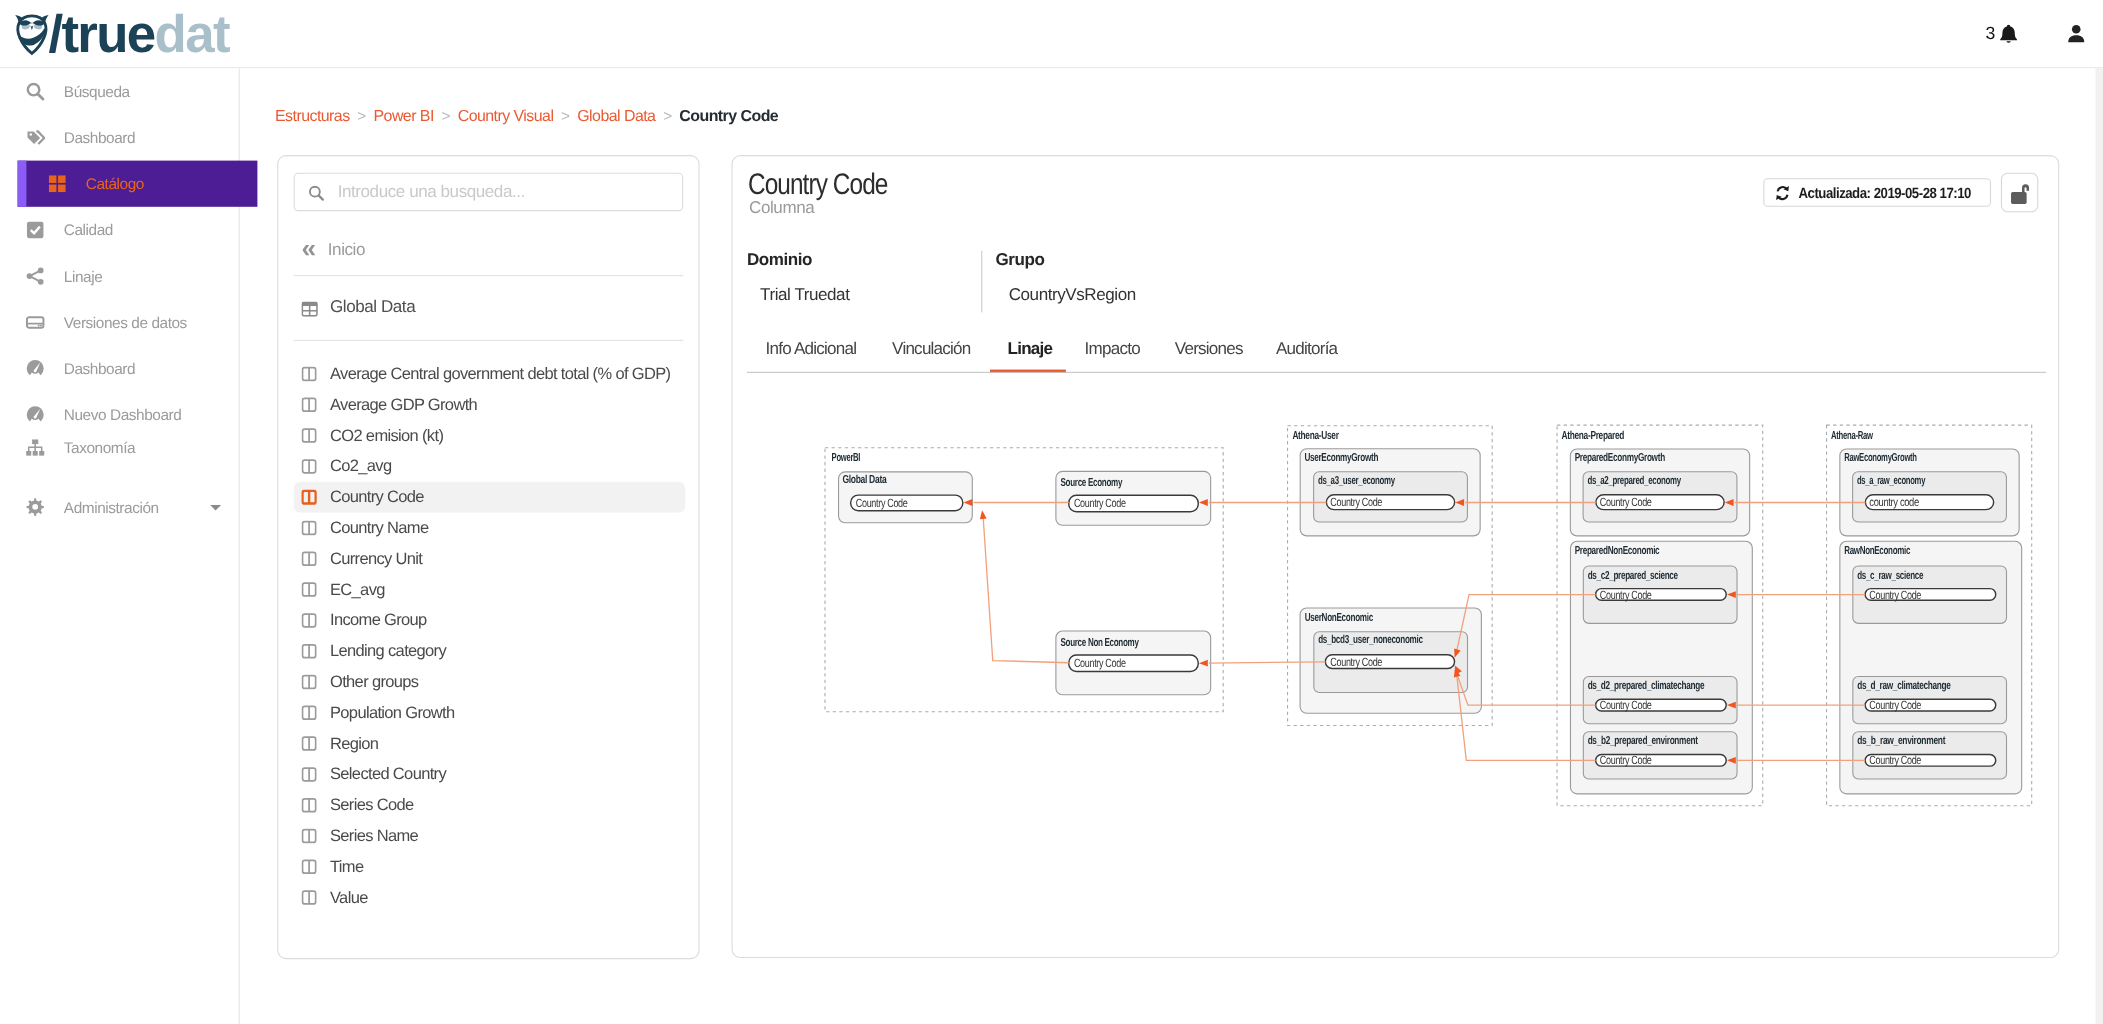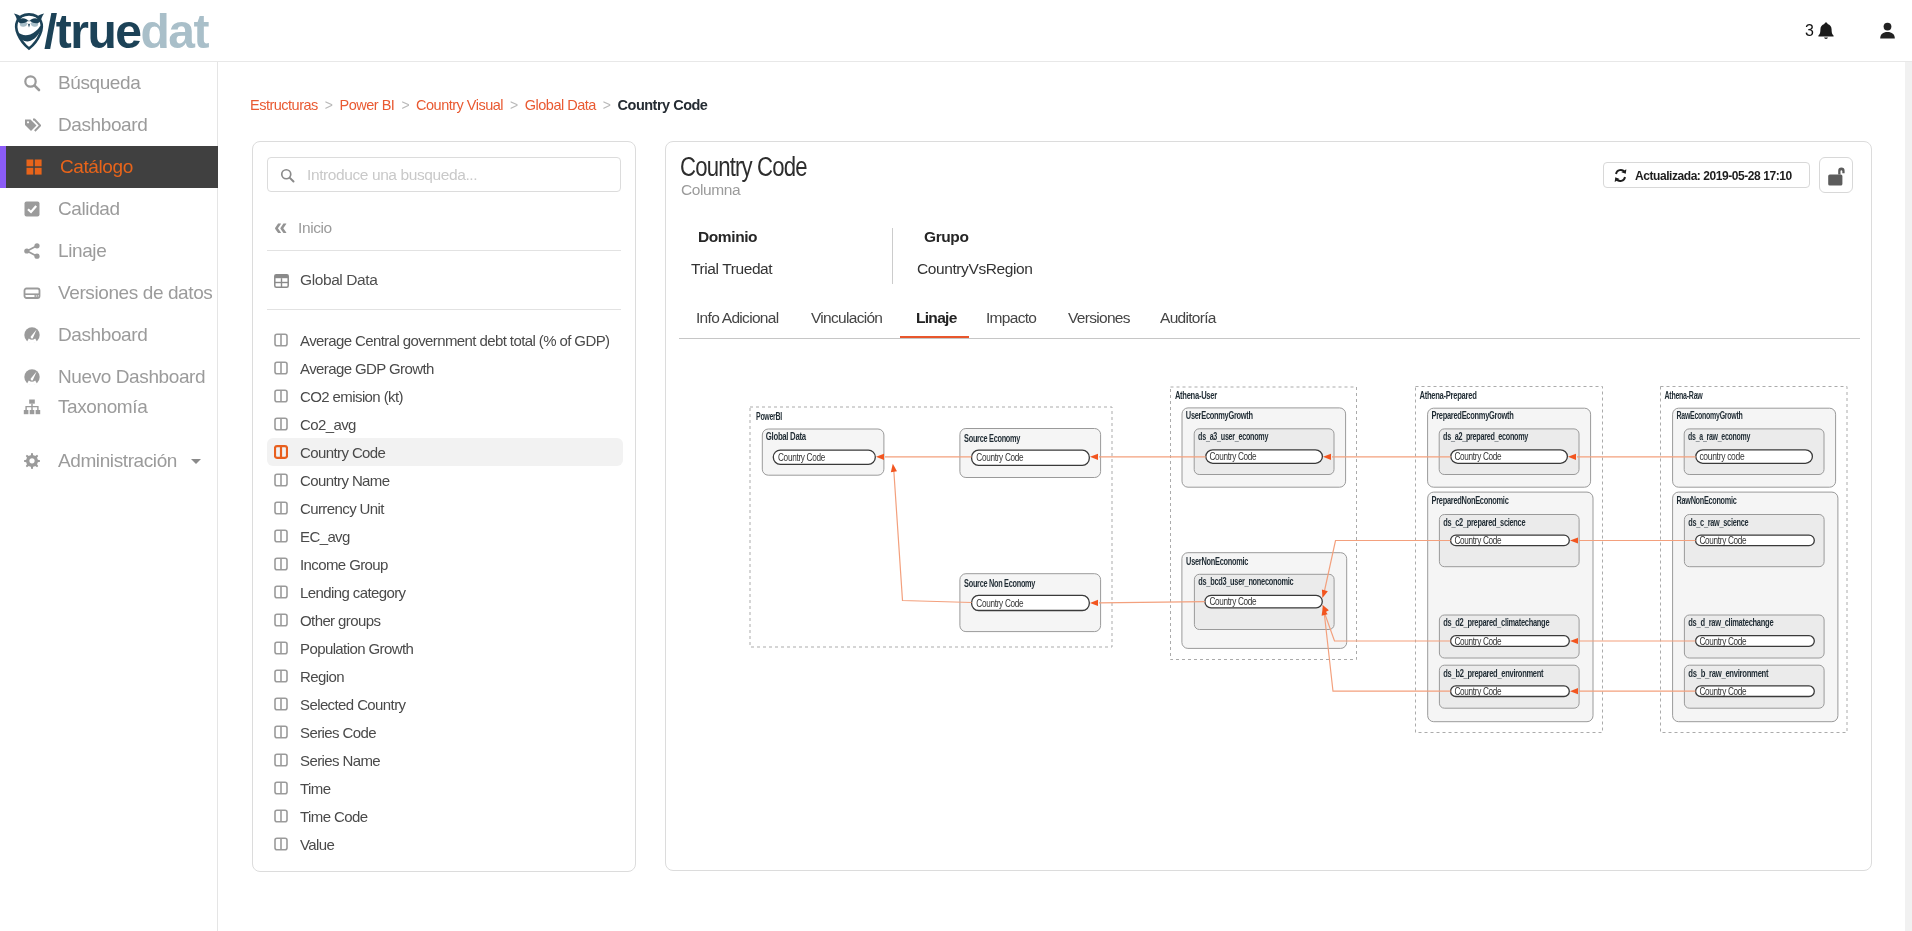--- a/index.html
+++ b/index.html
@@ -7,24 +7,24 @@
 
   #topbar { position:absolute; left:0; top:0; width:1912px; height:62px; background:#fff; border-bottom:1px solid #e8e8e8; z-index:5; }
   #logo { position:absolute; left:13px; top:11px; }
   #logotext { position:absolute; left:44px; top:9px; font-weight:bold; font-size:48px; line-height:46px; letter-spacing:-1.5px; color:#1c4257; }
   #logotext .lt { color:#a9bfc9; }
   #notif3 { position:absolute; left:1805px; top:22px; font-size:16px; color:#111; }
   #bell { position:absolute; left:1818px; top:22px; }
   #person { position:absolute; left:1879px; top:22px; }
 
   #sidebar { position:absolute; left:0; top:62px; width:218px; height:869px; background:#fff; border-right:1px solid #e5e5e5; }
-  .sbitem { position:absolute; left:0; width:218px; height:42px; color:#9b9b9b; font-size:19px; }
+  .sbitem { position:absolute; left:0; width:218px; height:42px; color:#9b9b9b; font-size:14px; }
   .sbitem .ic { position:absolute; left:23px; top:50%; margin-top:-9px; width:18px; height:18px; }
   .sbitem .tx { position:absolute; left:58px; top:50%; transform:translateY(-50%); white-space:nowrap; }
-  .sbitem.active { background:#404040; border-left:6px solid #8b5cf6; color:#e8641a; }
+  .sbitem.active { background:#4c1d95; border-left:8px solid #8b5cf6; color:#e8641a;margin-left:16px; }
   .sbitem.active .ic { left:19px; }
   .sbitem.active .tx { left:54px; }
   .caret { position:absolute; left:191px; top:50%; margin-top:-2px; width:0; height:0; border-left:5px solid transparent; border-right:5px solid transparent; border-top:5px solid #8a8a8a; }
 
   #scrollstrip { position:absolute; left:1905px; top:62px; width:7px; height:869px; background:#f1f1f1; }
 
   #breadcrumb { position:absolute; left:250px; top:97px; font-size:14.5px; letter-spacing:-0.5px; color:#e95a32;text-align:right; }
   #breadcrumb .sep { color:#b9b9b9; margin:0 7px; font-size:14px; }
   #breadcrumb .cur { color:#252c33; font-weight:bold; }
 
@@ -44,21 +44,21 @@
   .lrow .ic { position:absolute; left:7px; top:50%; margin-top:-7px; }
   .lrow.sel { background:#f2f2f2; border-radius:6px; }
 
   #rightcard { position:absolute; left:665px; top:141px; width:1207px; height:730px; border:1px solid #dcdcdc; border-radius:8px; background:#fff; }
   #rtitle { position:absolute; left:14px; top:11px; font-size:27px; line-height:28px; letter-spacing:-1px; color:#2d2d2d; transform:scaleX(0.82); transform-origin:left top; }
   #rsub { position:absolute; left:15px; top:39px; font-size:15.5px; color:#9b9b9b; }
   #updbtn { position:absolute; left:937px; top:20px; width:207px; height:26px; border:1px solid #d8d8d8; border-radius:4px; }
   #updbtn .tx { position:absolute; left:31px; top:5px; font-size:13.5px; letter-spacing:-0.5px; font-weight:bold; color:#1d1d1d; white-space:nowrap; transform:scaleX(0.89); transform-origin:left top; }
   #lockbtn { position:absolute; left:1153px; top:15px; width:34px; height:36px; border:1px solid #d8d8d8; border-radius:6px; }
   #dominio { position:absolute; left:13px; top:86px; }
-  .blk .lab { font-size:15.5px; font-weight:bold; color:#262626;margin-left:19px; }
+  .blk .lab { font-size:15.5px; font-weight:bold; color:#262626; }
   .blk .val { position:absolute; top:32px; left:12px; font-size:15.5px; color:#333; white-space:nowrap; }
   #vdiv { position:absolute; left:226px; top:86px; width:0; height:56px; border-left:1px solid #ccc; }
   #grupo { position:absolute; left:239px; top:86px; }
   .tab { position:absolute; top:167px; font-size:15.5px; letter-spacing:-0.7px; color:#454545; white-space:nowrap; }
   .tab.active { font-weight:bold; color:#222; }
   #tabline { position:absolute; left:13px; top:196px; width:1181px; height:0; border-top:1px solid #c6c6c6; }
   #tabunder { position:absolute; left:234px; top:194px; width:69px; height:3px; background:#e8562c; }
 </style>
 </head>
 <body>
@@ -309,27 +309,20 @@
           <line x1="7" y1="1.2" x2="7" y2="12.8" stroke="#9b9b9b" stroke-width="1.6"></line>
         </svg>
         <div class="tx">Series Name</div>
       </div>
 <div class="lrow">
         <svg class="ic" width="14" height="14" viewBox="0 0 14 14">
           <rect x="1" y="1.2" width="12" height="11.6" rx="2" fill="none" stroke="#9b9b9b" stroke-width="1.6"></rect>
           <line x1="7" y1="1.2" x2="7" y2="12.8" stroke="#9b9b9b" stroke-width="1.6"></line>
         </svg>
         <div class="tx">Time</div>
-      </div>
-<div class="lrow">
-        <svg class="ic" width="14" height="14" viewBox="0 0 14 14">
-          <rect x="1" y="1.2" width="12" height="11.6" rx="2" fill="none" stroke="#9b9b9b" stroke-width="1.6"></rect>
-          <line x1="7" y1="1.2" x2="7" y2="12.8" stroke="#9b9b9b" stroke-width="1.6"></line>
-        </svg>
-        <div class="tx">Time Code</div>
       </div>
 <div class="lrow">
         <svg class="ic" width="14" height="14" viewBox="0 0 14 14">
           <rect x="1" y="1.2" width="12" height="11.6" rx="2" fill="none" stroke="#9b9b9b" stroke-width="1.6"></rect>
           <line x1="7" y1="1.2" x2="7" y2="12.8" stroke="#9b9b9b" stroke-width="1.6"></line>
         </svg>
         <div class="tx">Value</div>
       </div>
   </div>
 </div>

